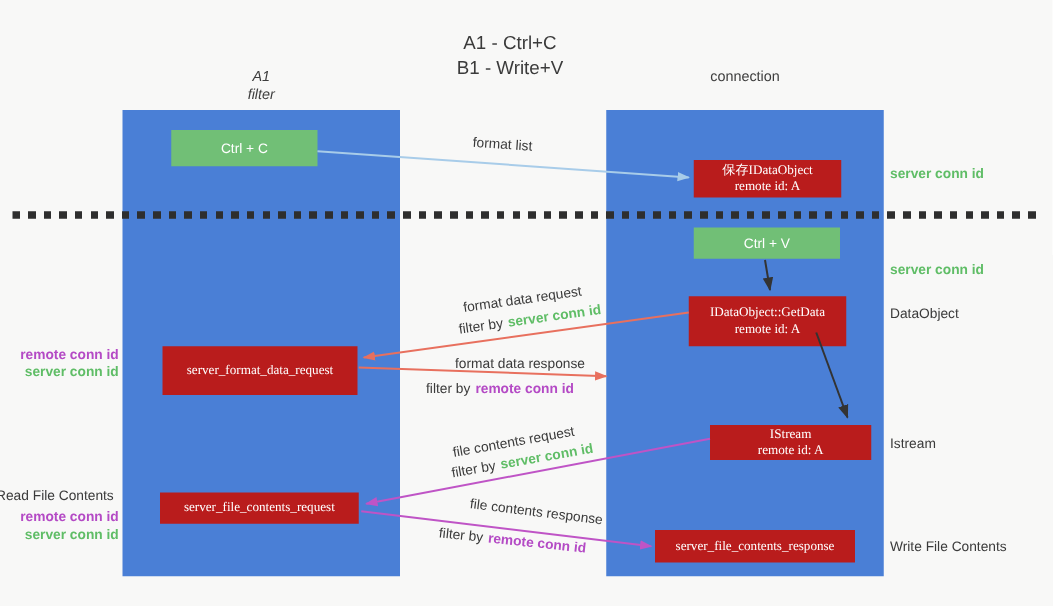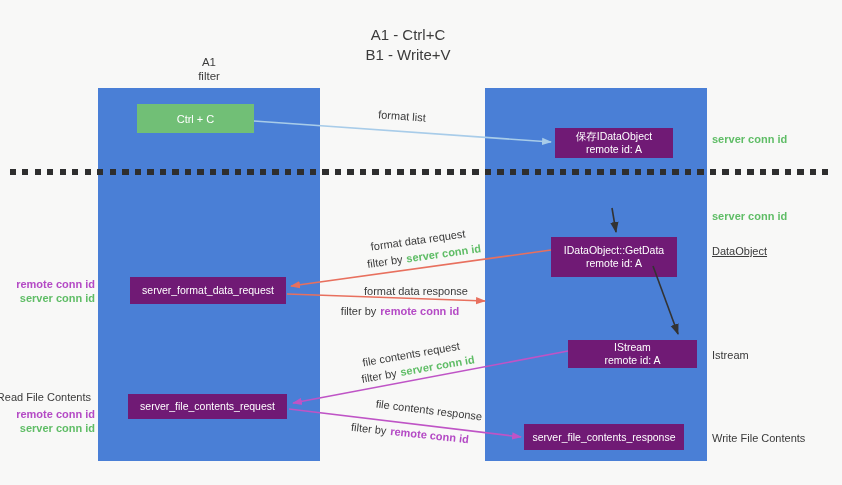--- a/index.html
+++ b/index.html
@@ -12,44 +12,45 @@
   .col{position:absolute;top:88px;width:222px;height:373px;background:#4a7fd6;z-index:1;}
   .col-left{left:98px;}
   .col-right{left:485px;}
   .col-header{position:absolute;top:55px;width:222px;text-align:center;
     font-size:11.5px;line-height:14px;color:#3d3d3d;z-index:2;}
   .dashed{position:absolute;left:10px;top:169px;width:822px;height:6px;z-index:4;
     background:repeating-linear-gradient(to right,#2e2e2e 0 6px,transparent 6px 12.5px);}
   .box{position:absolute;display:flex;flex-direction:column;align-items:center;
     justify-content:center;color:#ffffff;text-align:center;z-index:2;white-space:nowrap;}
   .box.green{background:#71bf76;font-size:11px;}
-  .box.orange{background:#701a75;font-size:10.5px;line-height:13px;}
+  .box.orange{background:#b91c1c;font-size:10.5px;line-height:13px;font-family:Liberation Serif, serif;}
   .arrows{position:absolute;left:0;top:0;z-index:3;}
   .mid-label{position:absolute;z-index:5;font-size:11px;white-space:nowrap;color:#3a3a3a;}
   .side-label{position:absolute;z-index:5;font-size:11px;white-space:nowrap;color:#3a3a3a;}
   .txt-green{color:#5fbd66;font-weight:bold;}
   .txt-purple{color:#b44ac5;font-weight:bold;}
   .right-align{text-align:right;line-height:14px;}
   .gap{margin-left:4px;}
 </style>
 </head>
 <body>
 
 <div class="canvas">
 
   <div class="title">
     <div>A1 - Ctrl+C</div>
     <div>B1 - Write+V</div>
   </div>
 
-  <div class="col-header" style="left:98px;">
+  <div class="col-header" style="left:98px;font-style:italic;">
     <div>A1</div>
     <div>filter</div>
   </div>
   <div class="col-header" style="left:485px;">
+    <div>connection</div>
   </div>
 
   <div class="col col-left"></div>
   <div class="col col-right"></div>
 
   <div class="dashed"></div>
 
   <svg class="arrows" width="842" height="485">
     <defs>
       <marker id="mBlue" markerUnits="userSpaceOnUse" markerWidth="11" markerHeight="9" refX="9" refY="4.5" orient="auto">
@@ -76,27 +77,30 @@
 
   <div class="box green" style="left:137px;top:104px;width:117px;height:29px;">
     <div>Ctrl + C</div>
   </div>
 
   <div class="box orange" style="left:555px;top:128px;width:118px;height:30px;">
     <div>保存IDataObject</div>
     <div>remote id: A</div>
   </div>
 
+  <div class="box green" style="left:555px;top:182px;width:117px;height:25px;">
+    <div>Ctrl + V</div>
+  </div>
 
   <div class="box orange" style="left:551px;top:237px;width:126px;height:40px;">
     <div>IDataObject::GetData</div>
     <div>remote id: A</div>
   </div>
 
-  <div class="box orange" style="left:130px;top:277px;width:156px;height:27px;">
+  <div class="box orange" style="left:130px;top:277px;width:156px;height:39px;">
     <div>server_format_data_request</div>
   </div>
 
 
   <div class="box orange" style="left:568px;top:340px;width:129px;height:28px;">
     <div>IStream</div>
     <div>remote id: A</div>
   </div>
 
   <div class="box orange" style="left:128px;top:394px;width:159px;height:25px;">
@@ -124,21 +128,21 @@
     <span>filter by</span><span class="txt-green gap">server conn id</span>
   </div>
 
   <div class="mid-label" style="left:429px;top:410px;transform:translate(-50%,-50%) rotate(7deg);">file contents response</div>
   <div class="mid-label" style="left:410px;top:433px;transform:translate(-50%,-50%) rotate(6deg);">
     <span>filter by</span><span class="txt-purple gap">remote conn id</span>
   </div>
 
   <div class="side-label txt-green" style="left:712px;top:133px;">server conn id</div>
   <div class="side-label txt-green" style="left:712px;top:210px;">server conn id</div>
-  <div class="side-label" style="left:712px;top:245px;text-decoration:underline;">DataObject</div>
+  <div class="side-label" style="left:712px;top:245px;">DataObject</div>
   <div class="side-label" style="left:712px;top:349px;">Istream</div>
   <div class="side-label" style="left:712px;top:432px;text-align:center;">Write File Contents</div>
 
   <div class="side-label right-align" style="right:747px;top:277px;">
     <div class="txt-purple">remote conn id</div>
     <div class="txt-green">server conn id</div>
   </div>
   <div class="side-label right-align" style="right:751px;top:390px;">Read File Contents</div>
   <div class="side-label right-align" style="right:747px;top:407px;">
     <div class="txt-purple">remote conn id</div>

